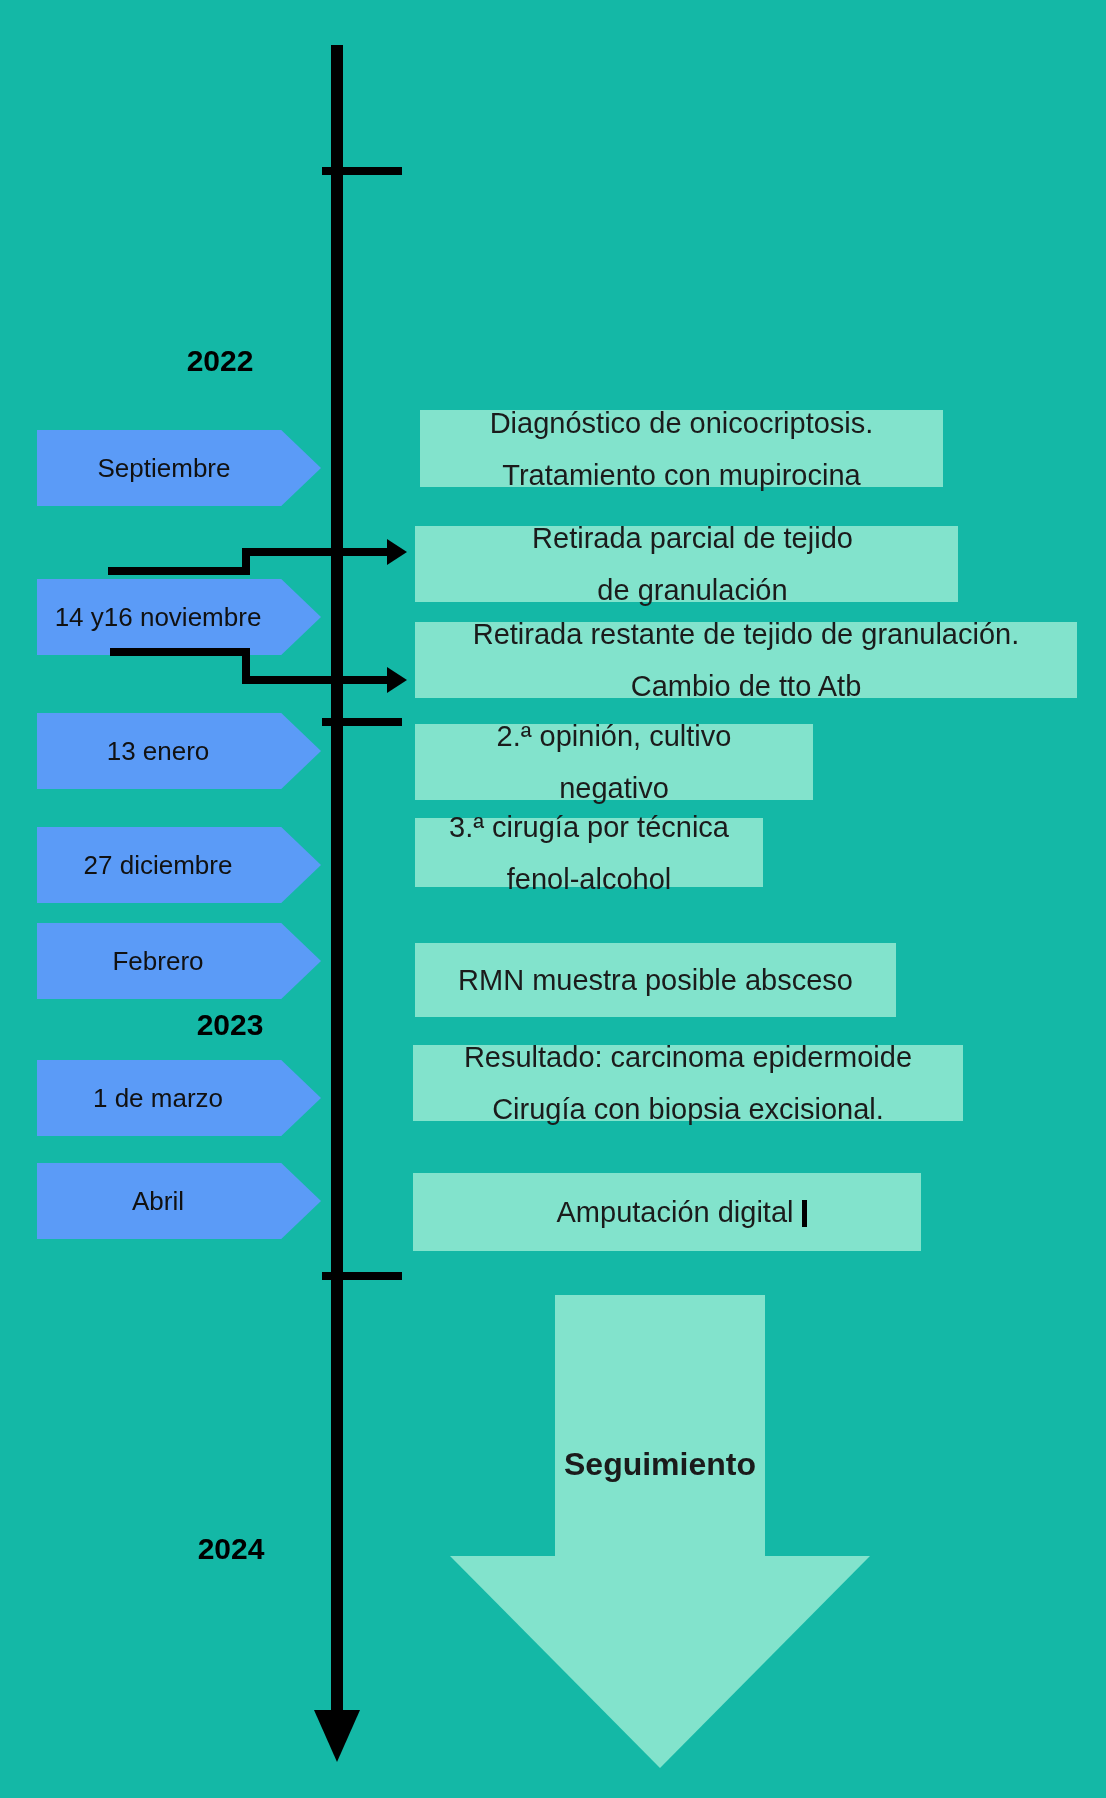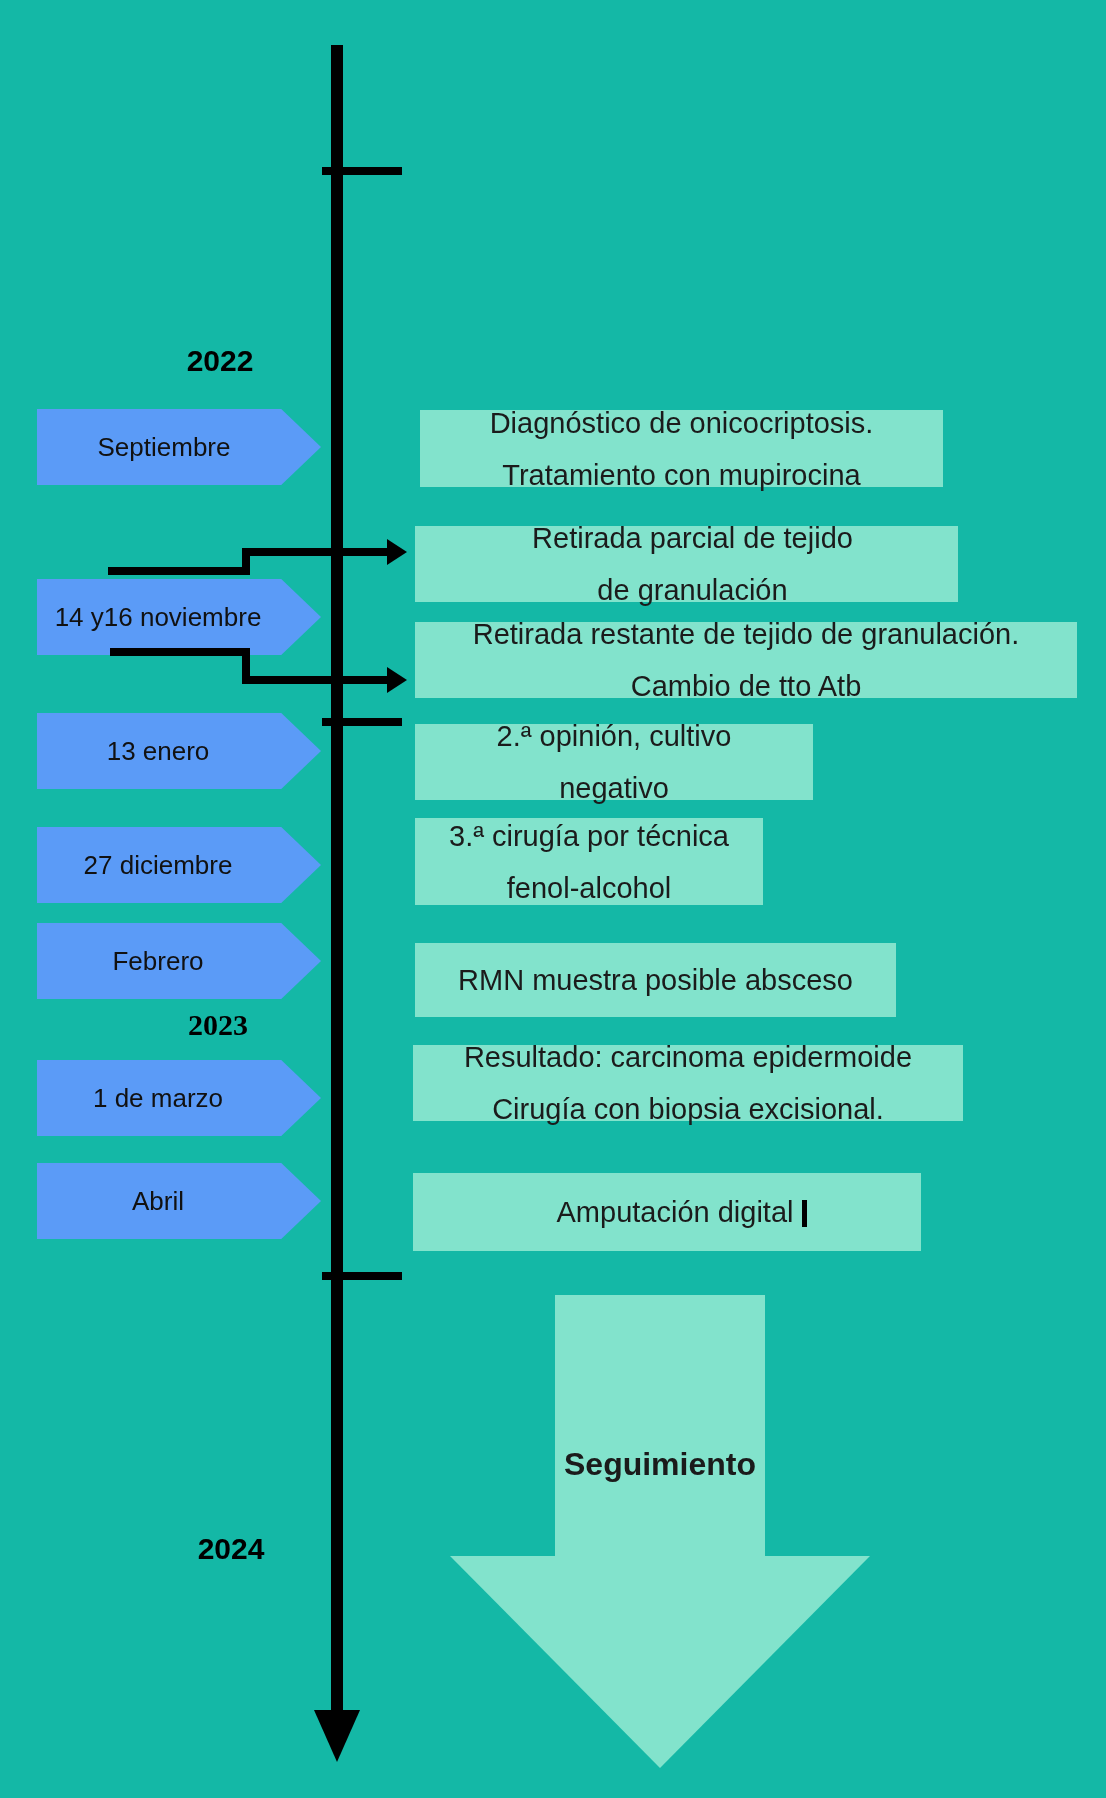--- a/index.html
+++ b/index.html
@@ -130,24 +130,24 @@
 
 <div id="canvas">
 
   <div class="axis" style="left:331px;top:45px;width:12px;height:1667px;"></div>
   <div class="axis-head" style="left:314px;top:1710px;"></div>
   <div class="tick" style="top:167px;"></div>
   <div class="tick" style="top:718px;"></div>
   <div class="tick" style="top:1272px;"></div>
 
   <div class="year" style="left:150px;top:344px;">2022</div>
-  <div class="year" style="left:148px;top:1008px;font-family:Liberation Serif, serif;">2023</div>
+  <div class="year" style="left:160px;top:1008px;">2023</div>
   <div class="year" style="left:161px;top:1532px;">2024</div>
 
-  <div class="date-arrow" style="top:409px;padding-left:12px;">
+  <div class="date-arrow" style="top:430px;padding-left:12px;">
     <span>Septiembre</span>
   </div>
   <div class="date-arrow" style="top:579px;">
     <span>14 y16 noviembre</span>
   </div>
   <div class="date-arrow" style="top:713px;">
     <span>13 enero</span>
   </div>
   <div class="date-arrow" style="top:827px;">
     <span>27 diciembre</span>
@@ -171,21 +171,21 @@
     <span>de granulación</span>
   </div>
   <div class="event-box" style="left:415px;top:622px;width:662px;height:76px;">
     <span>Retirada restante de tejido de granulación.</span>
     <span>Cambio de tto Atb</span>
   </div>
   <div class="event-box" style="left:415px;top:724px;width:398px;height:76px;">
     <span>2.ª opinión, cultivo</span>
     <span>negativo</span>
   </div>
-  <div class="event-box" style="left:415px;top:818px;width:348px;height:87px;">
+  <div class="event-box" style="left:415px;top:818px;width:348px;height:69px;">
     <span>3.ª cirugía por técnica</span>
     <span>fenol-alcohol</span>
   </div>
   <div class="event-box" style="left:415px;top:943px;width:481px;height:74px;">
     <span>RMN muestra posible absceso</span>
   </div>
   <div class="event-box" style="left:413px;top:1045px;width:550px;height:76px;">
     <span>Resultado: carcinoma epidermoide</span>
     <span>Cirugía con biopsia excisional.</span>
   </div>

